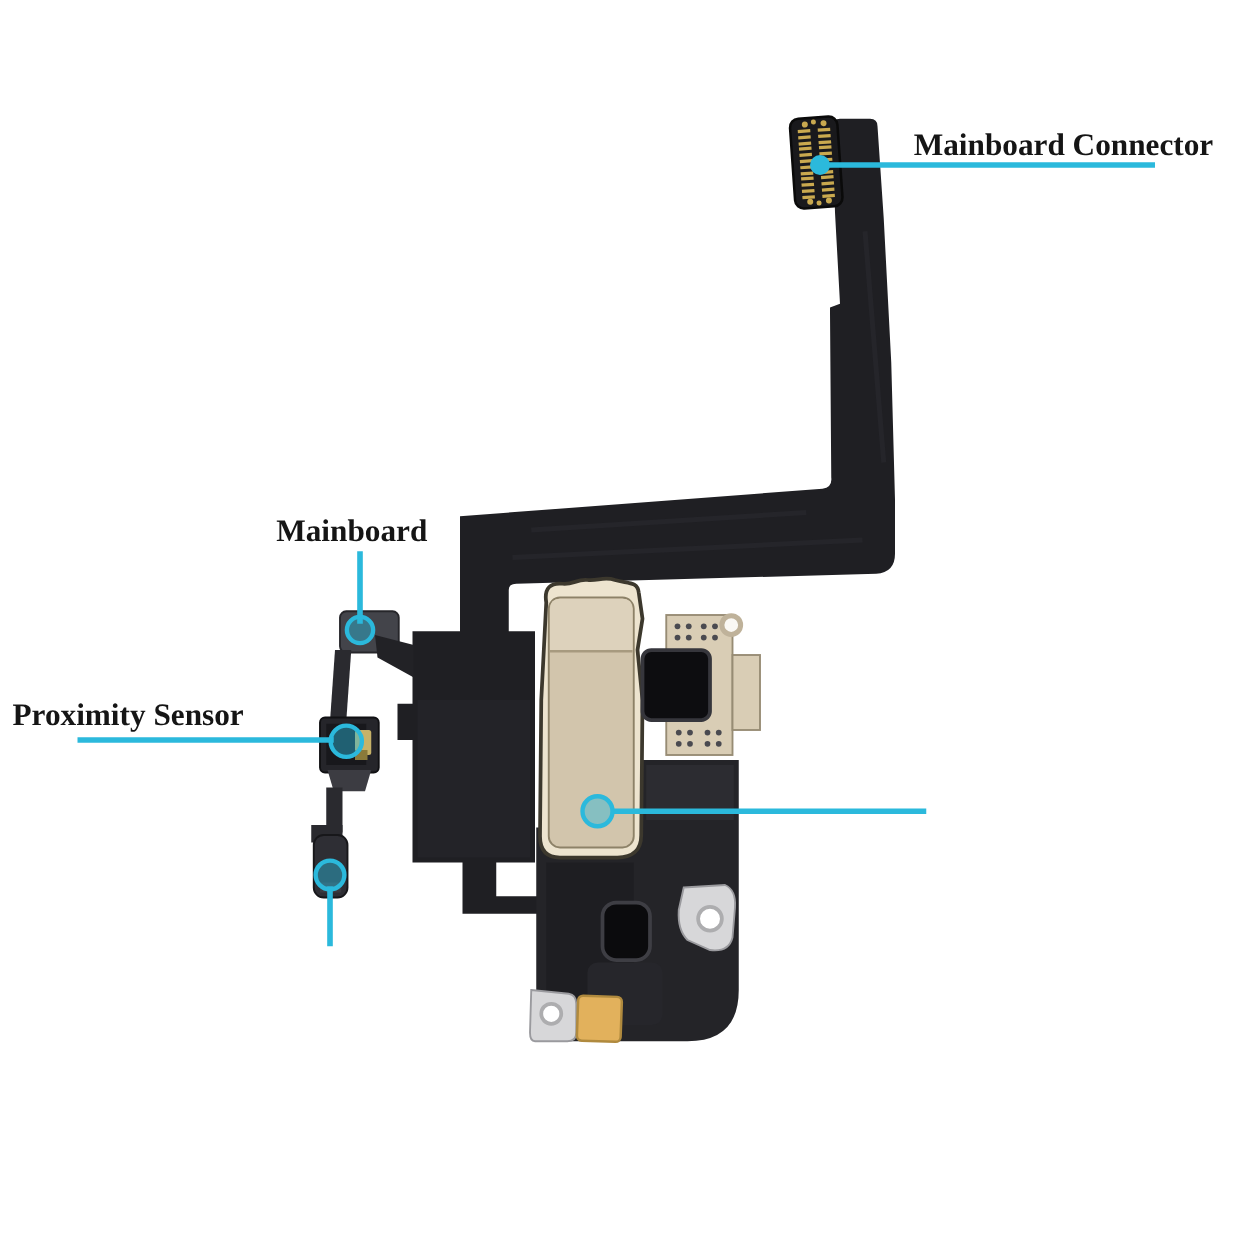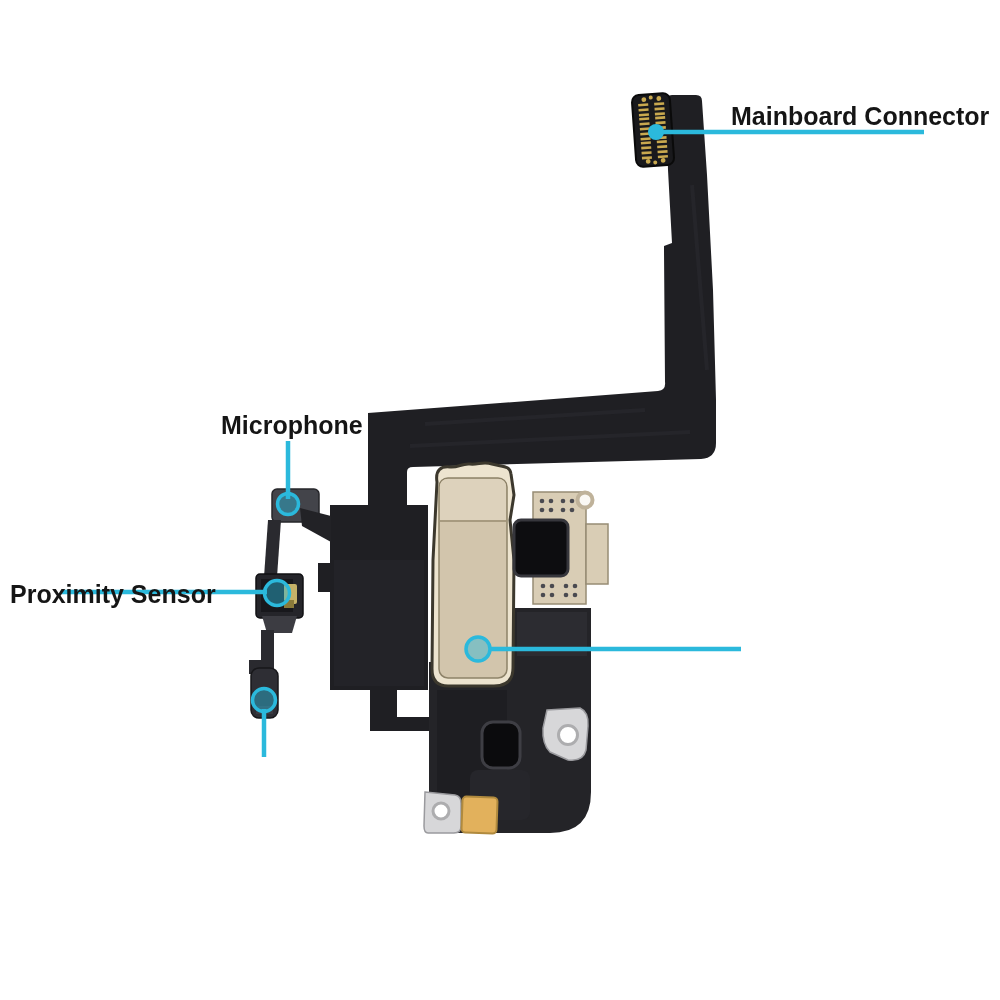--- a/index.html
+++ b/index.html
@@ -21,26 +21,26 @@
     --mesh-hole:#0b0b0d;
   }
   html,body{margin:0;padding:0;background:#fff;}
   .stage{
     position:relative;width:1000px;height:1000px;margin:0 auto;
     background:var(--background-color);overflow:hidden;
     font-family:"Liberation Sans",sans-serif;
   }
   .stage svg{position:absolute;left:0;top:0;}
   .label{
-    position:absolute;font-family:Liberation Sans, sans-serif;font-weight:700;
+    position:absolute;font-family:Liberation Serif, serif;font-weight:700;
     font-size:25px;line-height:1.1;color:var(--label-text-color);white-space:nowrap;
   }
   .label-mainboard{left:731px;top:103px;}
   .label-microphone{left:221px;top:412px;}
-  .label-proximity{left:10px;top:581px;}
+  .label-proximity{left:10px;top:559px;}
   .label-earpiece{left:532px;top:619px;}
   .label-ambient{left:157px;top:757px;}
 
   .c-cable{fill:var(--flex-cable);}
   .c-cable-lt{stroke:var(--flex-cable-light);}
   .c-gray{fill:var(--component-gray);}
   .c-gasket{fill:var(--speaker-gasket);stroke:var(--speaker-outline);stroke-width:3;}
   .c-face{fill:var(--speaker-face);stroke:#8d8268;stroke-width:1.5;}
   .c-cap{fill:var(--speaker-cap);}
   .c-plate{fill:var(--metal-plate);stroke:#978c74;stroke-width:1.5;}
@@ -176,15 +176,15 @@
 
       <line x1="489" y1="649" x2="741" y2="649" class="anno-line"></line>
       <circle cx="478" cy="649" r="12" class="anno-circle"></circle>
 
       <line x1="264" y1="709" x2="264" y2="757" class="anno-line"></line>
       <circle cx="264" cy="700" r="11.5" class="anno-circle"></circle>
     </g>
   </svg>
 
   <div class="label label-mainboard">Mainboard Connector</div>
-  <div class="label label-microphone">Microphone</div>
+  <div class="label label-microphone">Mainboard</div>
   <div class="label label-proximity">Proximity Sensor</div>
 </div>
 
 </body></html>

